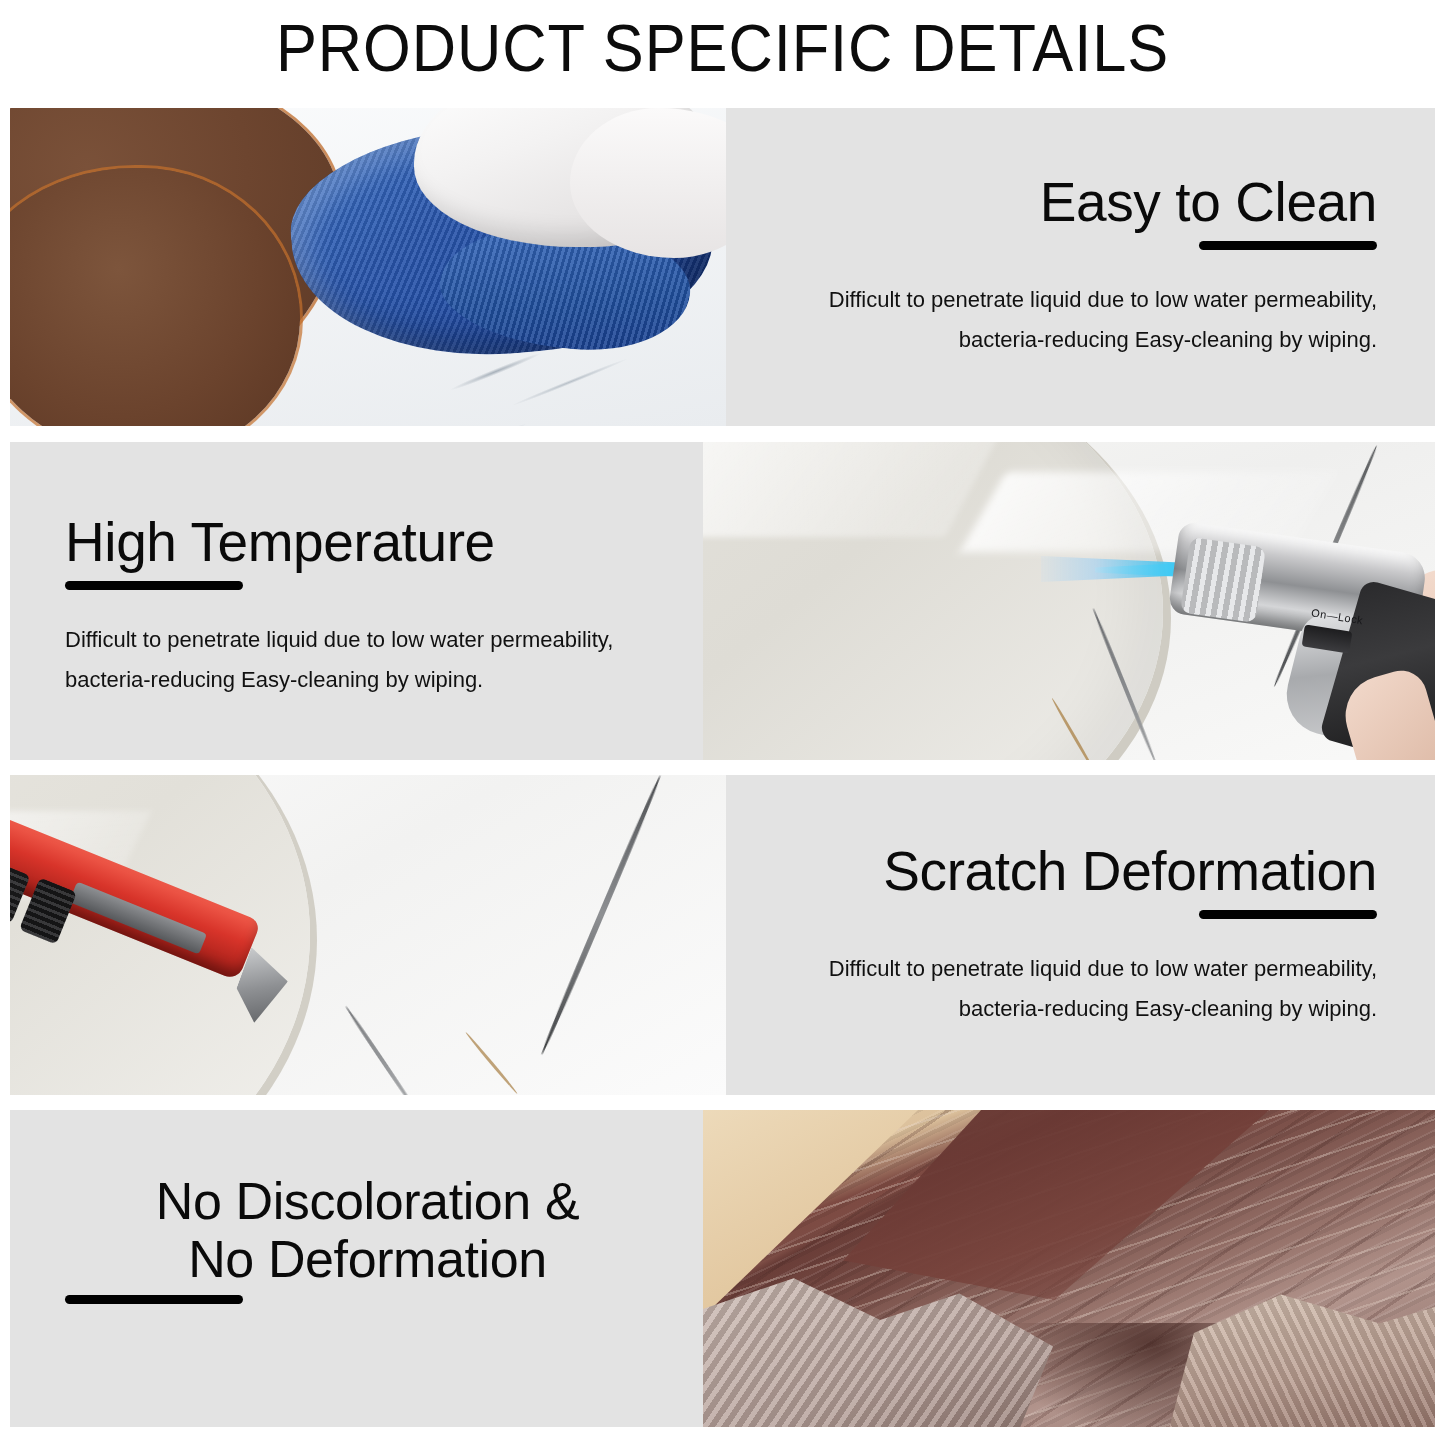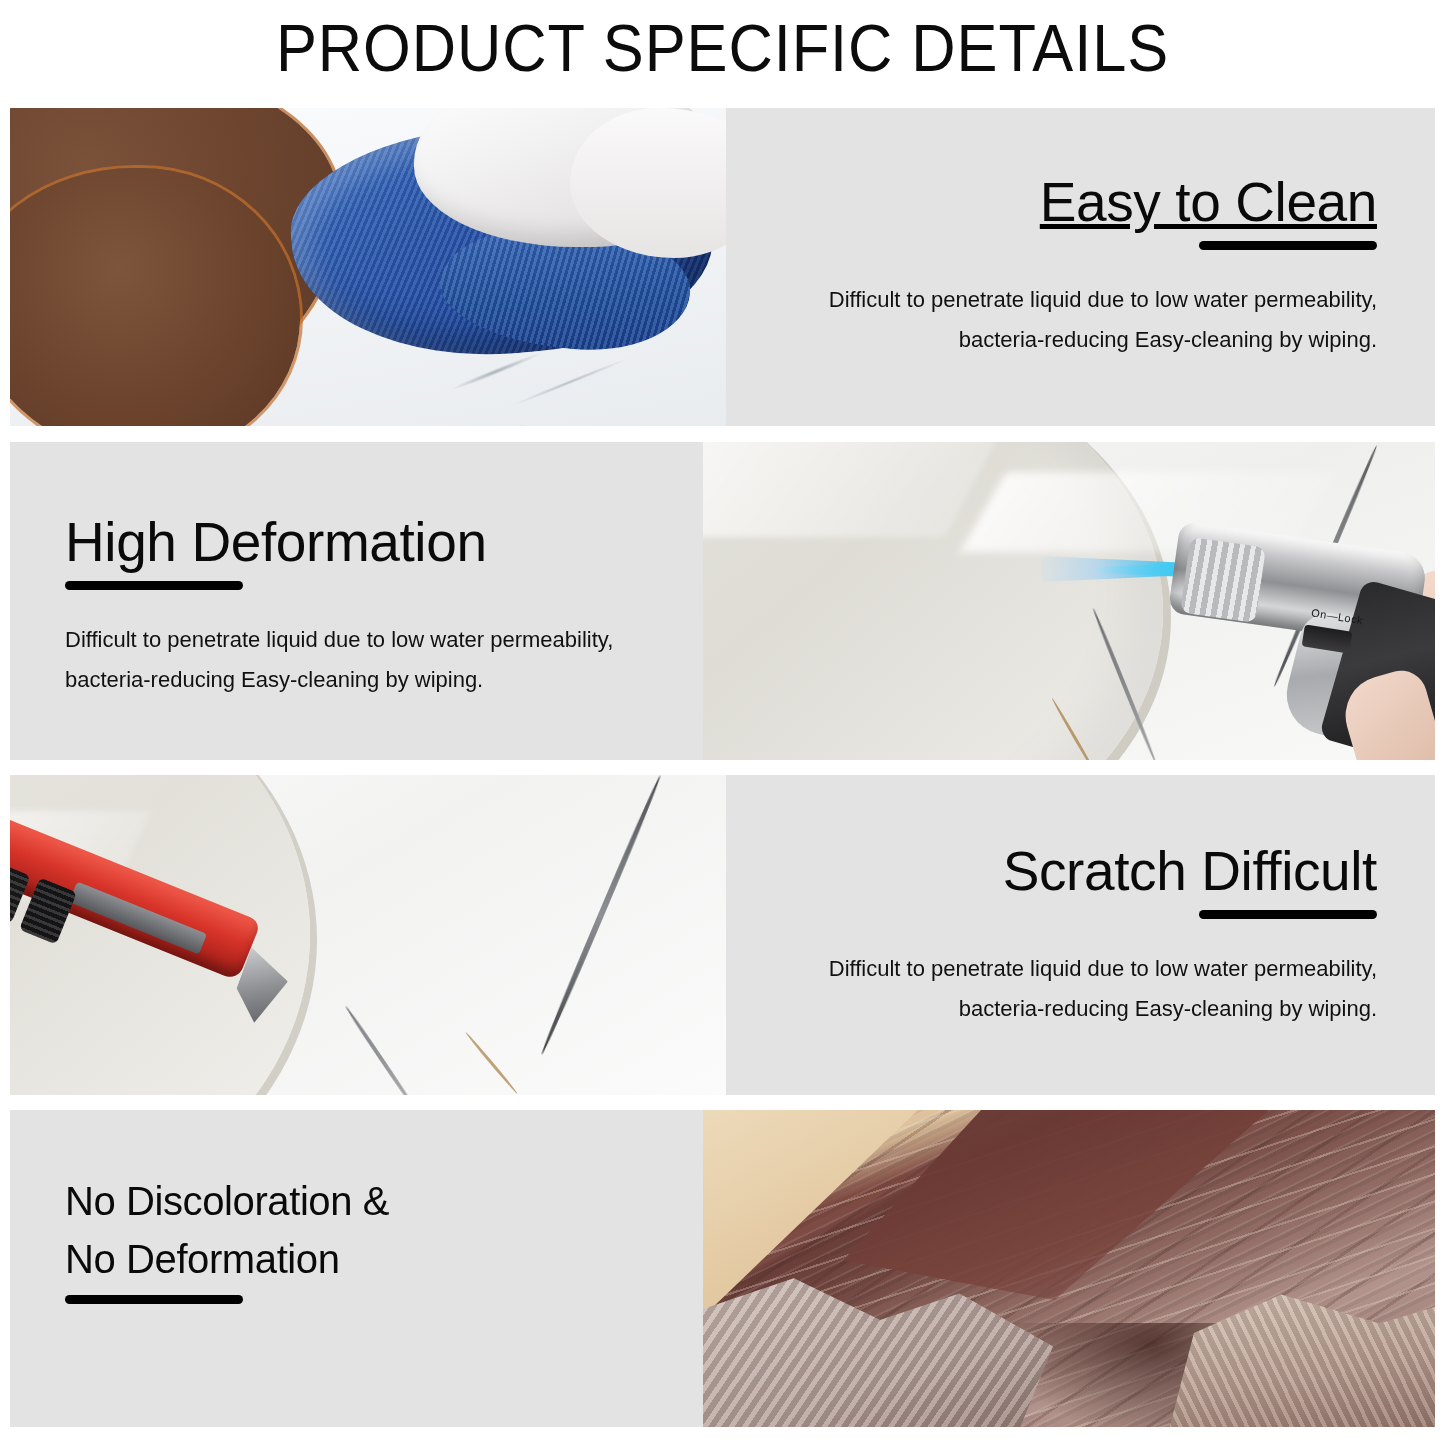--- a/index.html
+++ b/index.html
@@ -66,21 +66,21 @@
 
   .heading {
     font-size: 55px;
     line-height: 64px;
     color: #0a0a0a;
     font-weight: 400;
     letter-spacing: -0.4px;
     margin: 0;
     white-space: pre-line;
   }
-  .heading.small-lines { font-size: 40px; line-height: 58px; }
+  .heading.small-lines { font-size: 52px; line-height: 58px; text-align: center; }
 
   .rule {
     height: 9px;
     width: 178px;
     background: #000000;
     border-radius: 5px;
     margin-top: 7px;
   }
   .rule.short { width: 178px; }
 
@@ -353,37 +353,37 @@
     <div class="marble-veins"></div>
     <div class="spill"></div>
     <div class="spill2"></div>
     <div class="cloth"></div>
     <div class="cloth-fold"></div>
     <div class="glove"></div>
     <div class="glove2"></div>
   </div>
 
   <div class="textpane pane-right align-right">
-    <div class="stack" style="top:62px;text-decoration:underline;">
+    <div class="stack" style="top:62px;">
       <div class="heading">Easy to Clean</div>
       <div class="rule"></div>
     </div>
     <div class="stack" style="top:172px;">
       <div class="body-copy">Difficult to penetrate liquid due to low water permeability,
 bacteria-reducing Easy-cleaning by wiping.</div>
     </div>
   </div>
 
 </div>
 
 <div class="row" id="row-2">
 
   <div class="textpane pane-left align-left">
     <div class="stack" style="top:68px;">
-      <div class="heading">High Deformation</div>
+      <div class="heading">High Temperature</div>
       <div class="rule"></div>
     </div>
     <div class="stack" style="top:178px;">
       <div class="body-copy">Difficult to penetrate liquid due to low water permeability,
 bacteria-reducing Easy-cleaning by wiping.</div>
     </div>
   </div>
 
   <div class="photo photo-right ph2">
     <div class="slab"></div>
@@ -416,21 +416,21 @@
     <div class="vein-c"></div>
     <div class="knife-body"></div>
     <div class="knife-slot"></div>
     <div class="grip-a"></div>
     <div class="grip-b"></div>
     <div class="blade"></div>
   </div>
 
   <div class="textpane pane-right align-right">
     <div class="stack" style="top:64px;">
-      <div class="heading">Scratch Difficult</div>
+      <div class="heading">Scratch Deformation</div>
       <div class="rule"></div>
     </div>
     <div class="stack" style="top:174px;">
       <div class="body-copy">Difficult to penetrate liquid due to low water permeability,
 bacteria-reducing Easy-cleaning by wiping.</div>
     </div>
   </div>
 
 </div>
 

